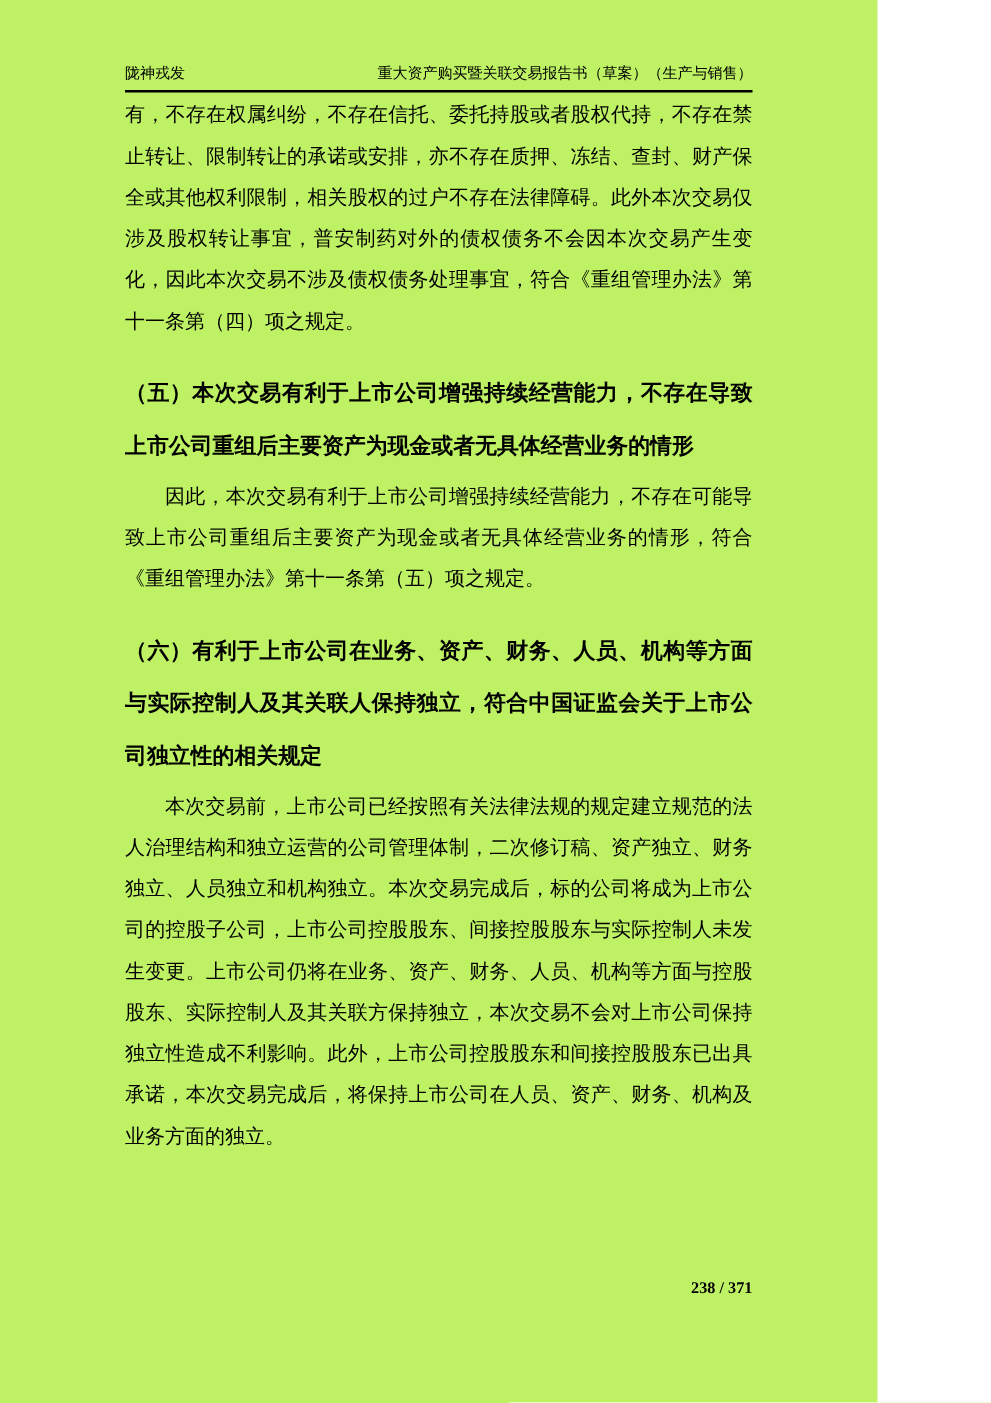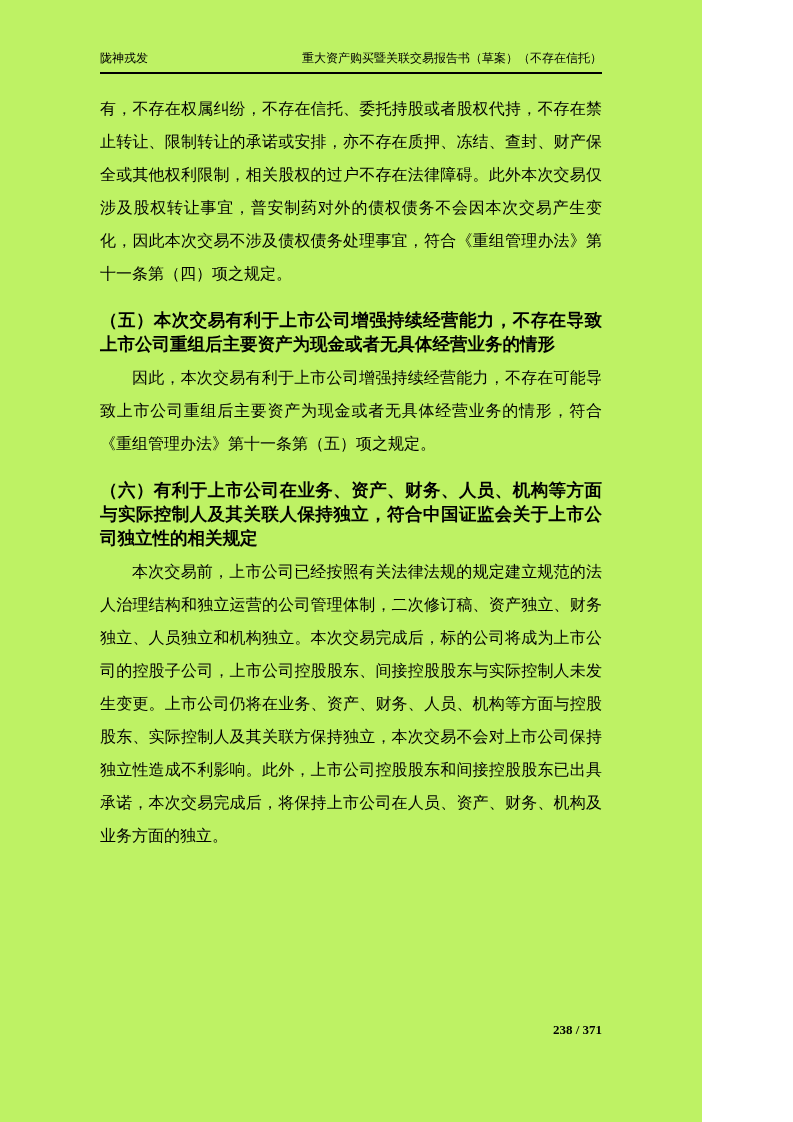--- a/index.html
+++ b/index.html
@@ -25,60 +25,60 @@
     justify-content: space-between;
     align-items: flex-end;
     font-size: 12px;
     line-height: 16px;
     border-bottom: 2px solid #000000;
     padding-bottom: 6px;
     white-space: nowrap;
   }
   .content {
     position: absolute;
-    top: 92px;
+    top: 76px;
     left: 100px;
     right: 100px;
     text-align: justify;
   }
   .para {
     font-size: 16px;
     line-height: 33px;
     margin: 0 0 5px 0;
     text-indent: 2em;
   }
   .para.no-indent {
     text-indent: 0;
   }
   .heading {
-    font-family: Liberation Mono, monospace;
+    font-family: Liberation Serif, serif;
     font-weight: bold;
     font-size: 17.5px;
-    line-height: 24px;
+    line-height: 42px;
     margin: 19px 0 4px 0;
     text-indent: 0;
   }
   .footer {
     position: absolute;
     top: 1022px;
     right: 100px;
     font-size: 13px;
     font-weight: bold;
     font-family: "Liberation Serif", "DejaVu Serif", serif;
     text-align: right;
   }
 </style>
 </head>
 <body>
 
 <div class="page">
 
   <div class="header">
     <span>陇神戎发</span>
-    <span>重大资产购买暨关联交易报告书（草案）（不存在信托）</span>
+    <span>重大资产购买暨关联交易报告书（草案）（生产与销售）</span>
   </div>
 
   <div class="content">
 
     <p class="para no-indent">有，不存在权属纠纷，不存在信托、委托持股或者股权代持，不存在禁止转让、限制转让的承诺或安排，亦不存在质押、冻结、查封、财产保全或其他权利限制，相关股权的过户不存在法律障碍。此外本次交易仅涉及股权转让事宜，普安制药对外的债权债务不会因本次交易产生变化，因此本次交易不涉及债权债务处理事宜，符合《重组管理办法》第十一条第（四）项之规定。</p>
 
     <h2 class="heading">（五）本次交易有利于上市公司增强持续经营能力，不存在导致上市公司重组后主要资产为现金或者无具体经营业务的情形</h2>
 
 
     <p class="para">因此，本次交易有利于上市公司增强持续经营能力，不存在可能导致上市公司重组后主要资产为现金或者无具体经营业务的情形，符合《重组管理办法》第十一条第（五）项之规定。</p>

